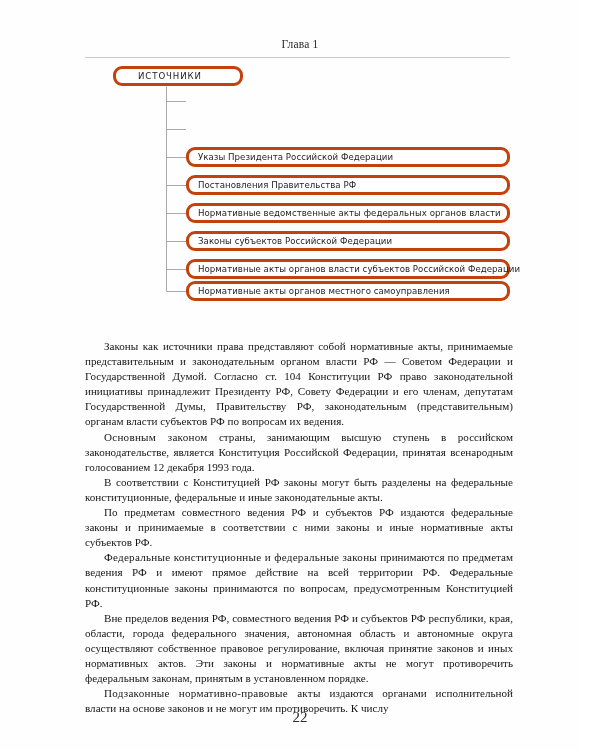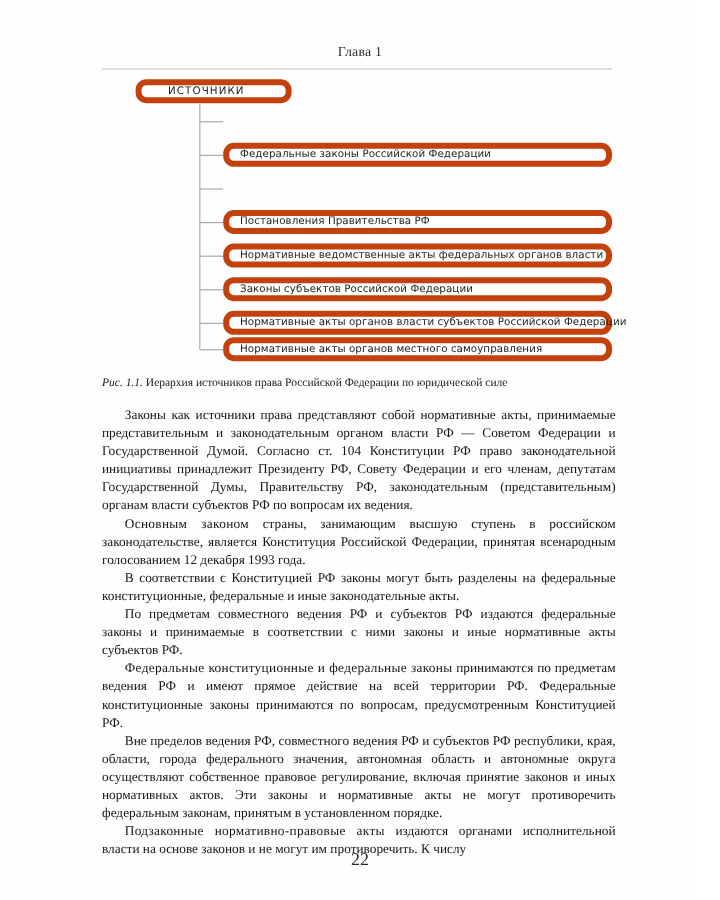--- a/index.html
+++ b/index.html
@@ -49,21 +49,21 @@
     width: 600px;
     height: 320px;
   }
   .diagram svg {
     position: absolute;
     left: 0; top: 0;
   }
   .node {
     position: absolute;
     box-sizing: border-box;
-    border: 5px solid #c2410c;
+    border: 3px solid #c2410c;
     border-radius: 9px;
     background: #ffffff;
     font-family: "DejaVu Sans", sans-serif;
     font-size: 8.6px;
     color: #1d1d1d;
     line-height: 1;
     display: flex;
     align-items: center;
     padding-left: 9px;
     letter-spacing: 0.05px;
@@ -144,44 +144,40 @@
       <path d="M166.5 213.5 L186 213.5" stroke="#a9a9a9" stroke-width="1" fill="none"></path>
       <path d="M166.5 241.5 L186 241.5" stroke="#a9a9a9" stroke-width="1" fill="none"></path>
       <path d="M166.5 269.5 L186 269.5" stroke="#a9a9a9" stroke-width="1" fill="none"></path>
       <path d="M166.5 291.5 L186 291.5" stroke="#a9a9a9" stroke-width="1" fill="none"></path>
     </svg>
 
     <div class="node root">
       <span>ИСТОЧНИКИ</span>
     </div>
 
-    <div class="node leaf" style="top:119px">
-        <span>Федеральные законы Российской Федерации</span>
+    <div class="node leaf" style="top:147px">
+        <span>Указы Президента Российской Федерации</span>
       </div>
     <div class="node leaf" style="top:175px">
         <span>Постановления Правительства РФ</span>
       </div>
     <div class="node leaf" style="top:203px">
         <span>Нормативные ведомственные акты федеральных органов власти</span>
       </div>
     <div class="node leaf" style="top:231px">
         <span>Законы субъектов Российской Федерации</span>
       </div>
     <div class="node leaf" style="top:259px">
         <span>Нормативные акты органов власти субъектов Российской Федерации</span>
       </div>
     <div class="node leaf" style="top:281px">
         <span>Нормативные акты органов местного самоуправления</span>
       </div>
   </div>
 
-  <div class="caption">
-    <span class="ital">Рис. 1.1.</span>
-    <span>Иерархия источников права Российской Федерации по юридической силе</span>
-  </div>
 
   <div class="body">
     <p class="para"><b></b><span>Законы как источники права представляют собой нормативные акты, принимаемые представительным и законодательным органом власти РФ — Советом Федерации и Государственной Думой. Согласно ст. 104 Конституции РФ право законодательной инициативы принадлежит Президенту РФ, Совету Федерации и его членам, депутатам Государственной Думы, Правительству РФ, законодательным (представительным) органам власти субъектов РФ по вопросам их ведения.</span></p>
     <p class="para"><b>Основным законом</b><span> страны, занимающим высшую ступень в российском законодательстве, является Конституция Российской Федерации, принятая всенародным голосованием 12 декабря 1993 года.</span></p>
     <p class="para"><b></b><span>В соответствии с Конституцией РФ законы могут быть разделены на федеральные конституционные, федеральные и иные законодательные акты.</span></p>
     <p class="para"><b></b><span>По предметам совместного ведения РФ и субъектов РФ издаются федеральные законы и принимаемые в соответствии с ними законы и иные нормативные акты субъектов РФ.</span></p>
     <p class="para"><b>Федеральные конституционные и федеральные законы</b><span> принимаются по предметам ведения РФ и имеют прямое действие на всей территории РФ. Федеральные конституционные законы принимаются по вопросам, предусмотренным Конституцией РФ.</span></p>
     <p class="para"><b></b><span>Вне пределов ведения РФ, совместного ведения РФ и субъектов РФ республики, края, области, города федерального значения, автономная область и автономные округа осуществляют собственное правовое регулирование, включая принятие законов и иных нормативных актов. Эти законы и нормативные акты не могут противоречить федеральным законам, принятым в установленном порядке.</span></p>
     <p class="para"><b>Подзаконные нормативно-правовые акты</b><span> издаются органами исполнительной власти на основе законов и не могут им противоречить. К числу</span></p>
   </div>

